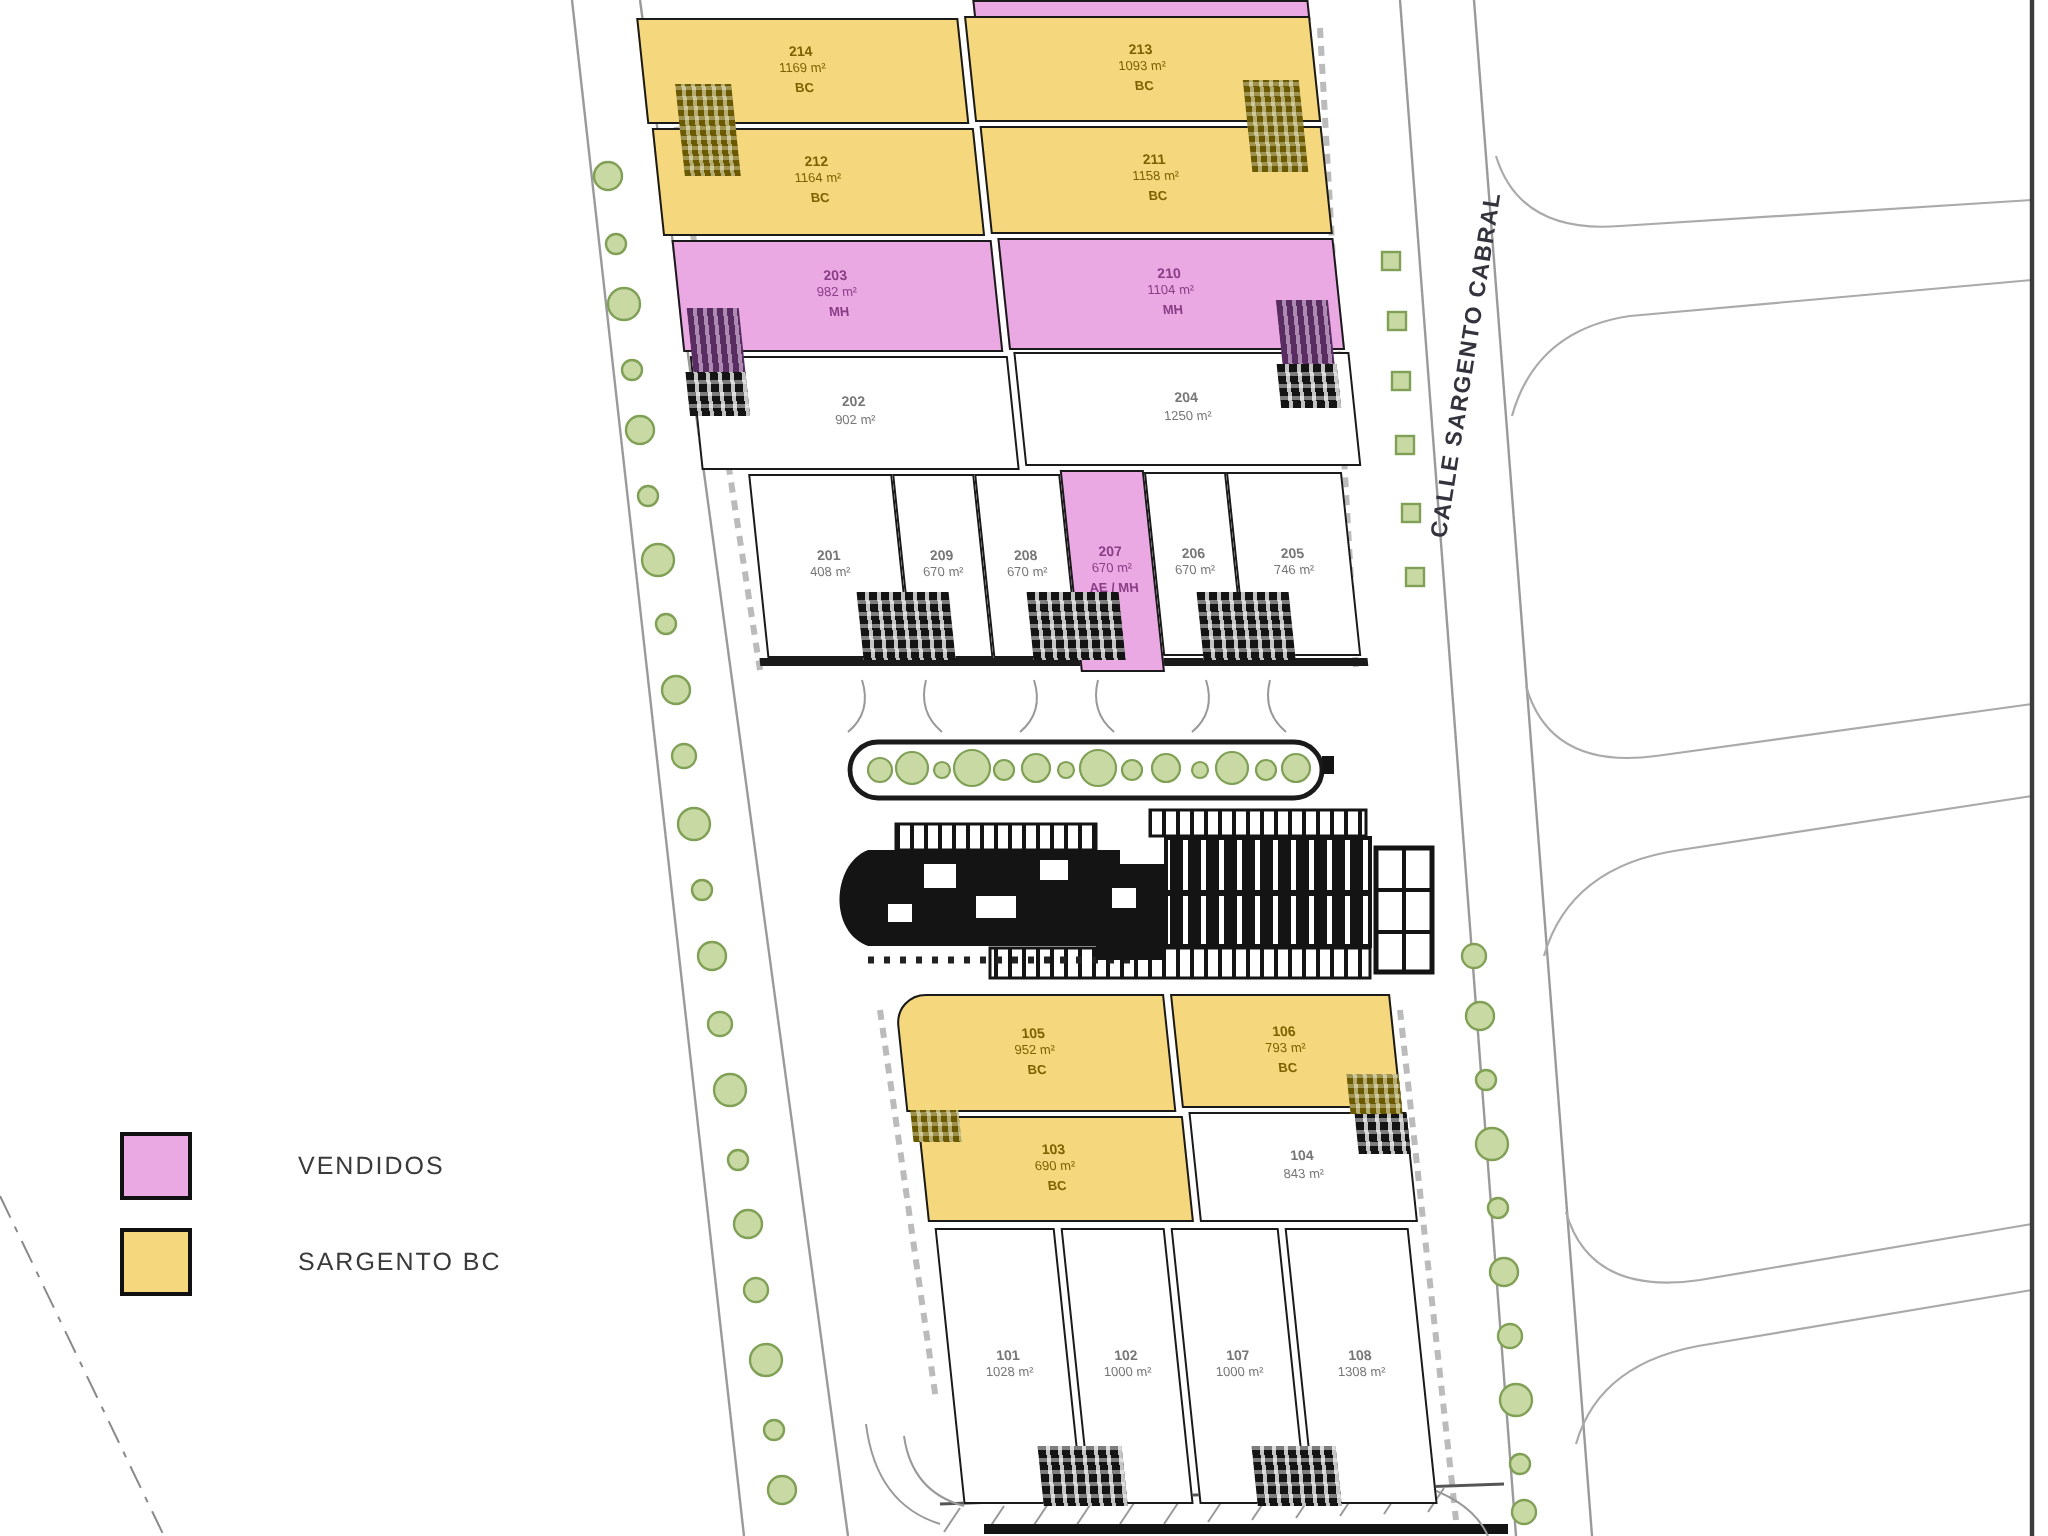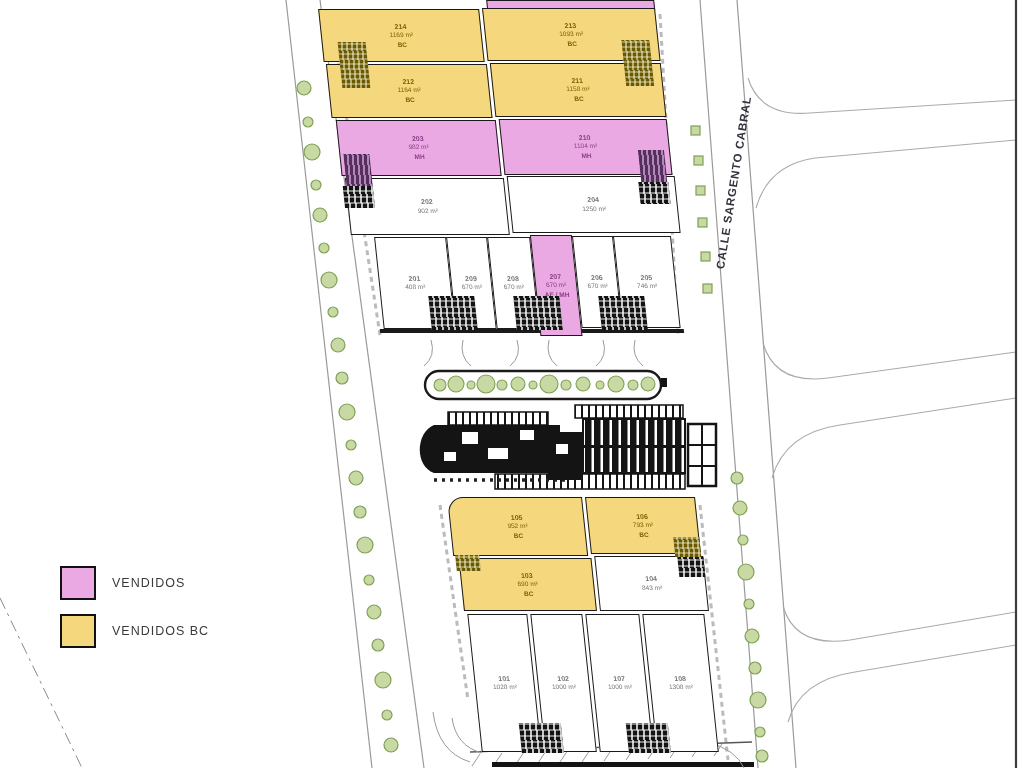--- a/index.html
+++ b/index.html
@@ -22,21 +22,21 @@
        background-image:repeating-linear-gradient(90deg,transparent 0 4px,rgba(255,255,255,.75) 4px 6px),
                         repeating-linear-gradient(0deg,transparent 0 4px,rgba(255,255,255,.45) 4px 6px);}
   .olv{background:#6b5900;
        background-image:repeating-linear-gradient(90deg,transparent 0 3px,rgba(255,255,230,.5) 3px 5px),
                         repeating-linear-gradient(0deg,transparent 0 3px,rgba(255,255,230,.35) 3px 5px);}
   .prp{background:#5a2d62;
        background-image:repeating-linear-gradient(90deg,transparent 0 3px,rgba(255,230,255,.5) 3px 5px);}
   .h-strip{background:#1a1a1a;}
 
   #legend{position:absolute;left:60px;top:566px;}
-  .legend-row{display:flex;align-items:center;margin-bottom:14px;}
+  .legend-row{display:flex;align-items:center;margin-bottom:14px;gap:37px;}
   .swatch{width:36px;height:34px;border:2.5px solid #111;box-sizing:border-box;margin-right:16px;}
   .swatch-vendidos{background:#EAA9E3;}
   .swatch-bc{background:#F5D87D;}
   .legend-label{font-size:12.5px;color:#3a3a3a;letter-spacing:1px;}
 
   #street-label{position:absolute;left:714px;top:268px;transform:rotate(-81deg);transform-origin:0 0;
                 white-space:nowrap;font-size:11.5px;font-weight:bold;color:#33333d;letter-spacing:0.8px;}
 </style>
 </head>
 <body>
@@ -325,19 +325,19 @@
     <div class="deco blk" style="left:155px;top:226px;width:42px;height:30px;"></div>
   </div>
 
   <div id="legend">
     <div class="legend-row">
       <div class="swatch swatch-vendidos"></div>
       <span class="legend-label">VENDIDOS</span>
     </div>
     <div class="legend-row">
       <div class="swatch swatch-bc"></div>
-      <span class="legend-label">VENDIDOS BC</span>
+      <span class="legend-label">SARGENTO BC</span>
     </div>
   </div>
 
   <div id="street-label">CALLE SARGENTO CABRAL</div>
 
 </div>
 
 </body></html>

